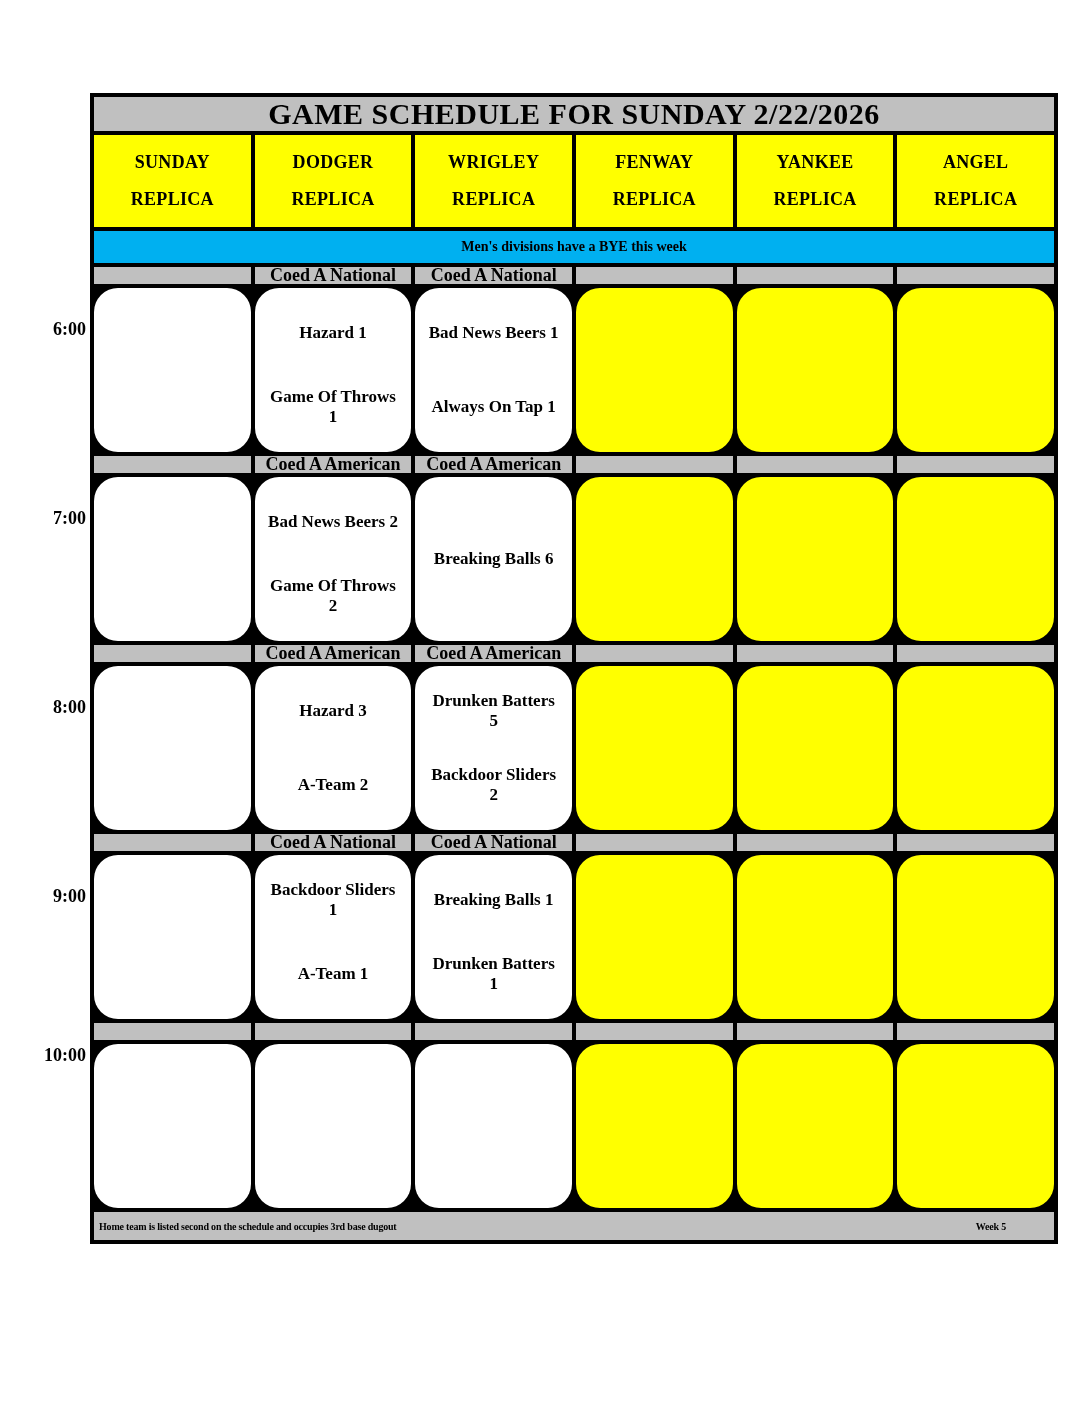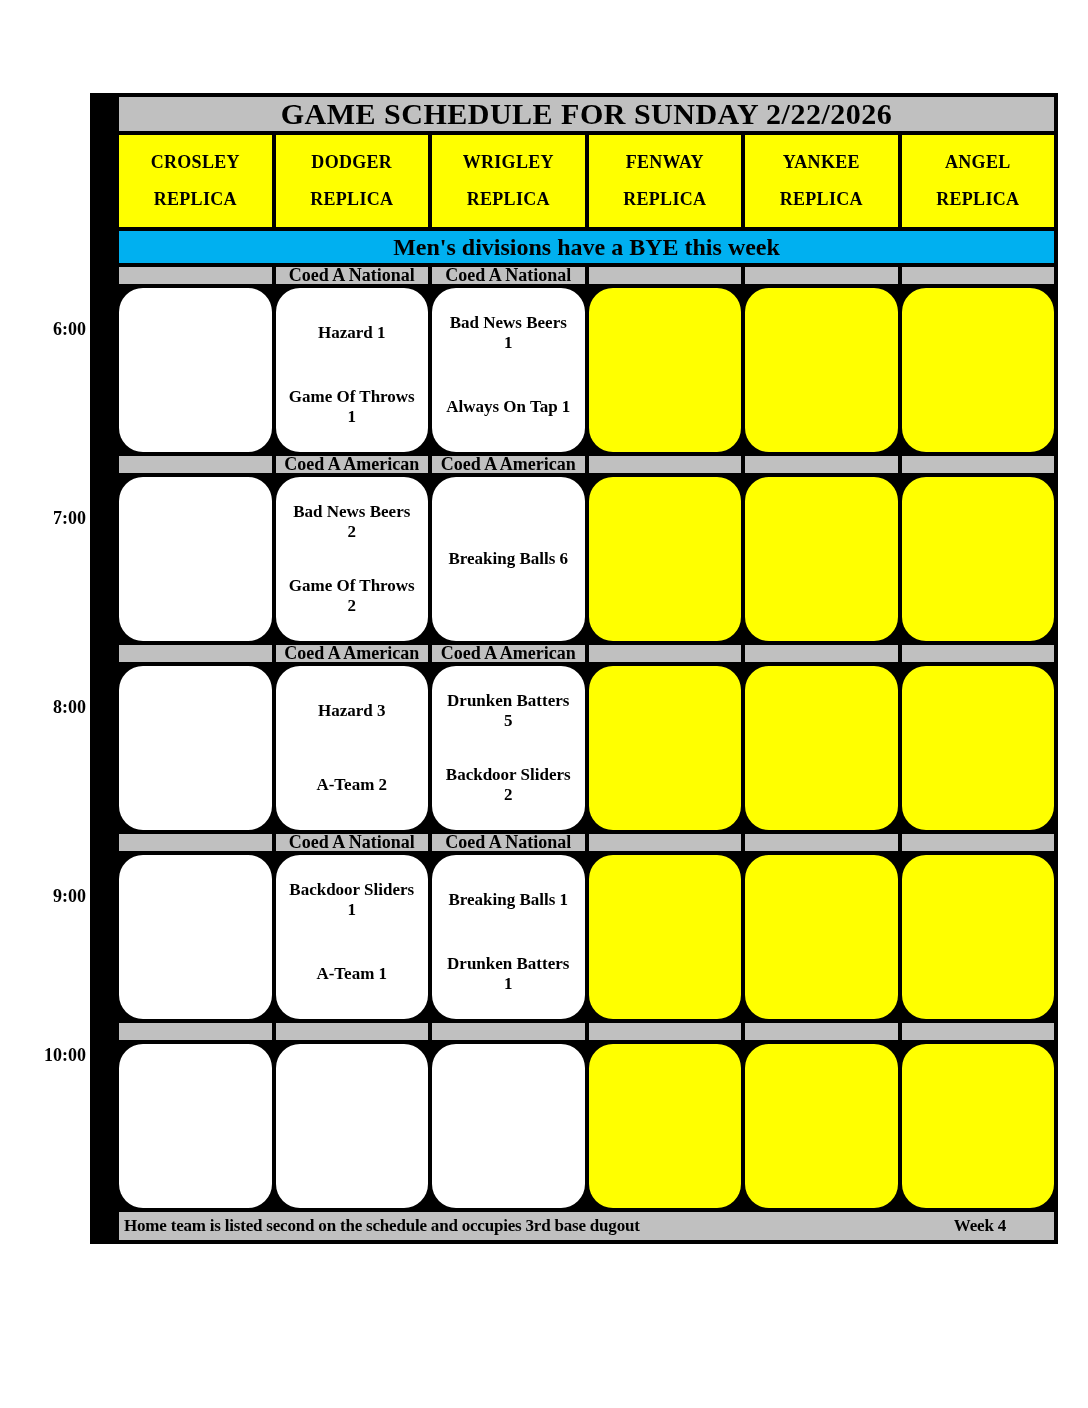--- a/index.html
+++ b/index.html
@@ -27,21 +27,20 @@
   .tbl {
     position: absolute;
     left: 90px; top: 93px;
     width: 968px;
     border: 4px solid #000000;
     background: #000000;           
     display: grid;
     grid-template-columns: repeat(6, 1fr);
     grid-template-rows: 34px 92px 32px 17px 164px 17px 164px 17px 164px 17px 164px 17px 164px 28px;
     gap: 4px;
-    padding-left: 25px;
   }
 
   .title-bar {
     grid-column: 1 / -1;
     background: #C0C0C0;
     text-align: center;
     font-size: 30px;
     line-height: 33px;
     letter-spacing: 0.5px;
   }
@@ -51,21 +50,21 @@
     flex-direction: column;
     justify-content: space-evenly;
     align-items: center;
     font-size: 18px;
     letter-spacing: 0.3px;
   }
   .banner {
     grid-column: 1 / -1;
     background: #00B0F0;
     text-align: center;
-    font-size: 24px;
+    font-size: 14px;
     line-height: 32px;
   }
   .strip {
     background: #C0C0C0;
     text-align: center;
     font-size: 18px;
     line-height: 17px;
   }
   .game {
     background: #FFFFFF;
@@ -84,41 +83,41 @@
     font-size: 17px;
     line-height: 1.2;
   }
   .footer {
     grid-column: 1 / -1;
     background: #C0C0C0;
     display: flex;
     align-items: center;
     justify-content: space-between;
     padding: 0 48px 0 5px;
-    font-size: 17px;
+    font-size: 10px;
     letter-spacing: -0.2px;
   }
 </style>
 </head>
 <body>
 
 <div class="page">
 
   <div class="time-label" style="top:317px">6:00</div>
   <div class="time-label" style="top:506px">7:00</div>
   <div class="time-label" style="top:695px">8:00</div>
   <div class="time-label" style="top:884px">9:00</div>
   <div class="time-label" style="top:1043px">10:00</div>
 
   <div class="tbl">
 
     <div class="title-bar">GAME SCHEDULE FOR SUNDAY 2/22/2026</div>
 
     <div class="hdr">
-      <div>CROSLEY</div>
+      <div>SUNDAY</div>
       <div>REPLICA</div>
     </div>
     <div class="hdr">
       <div>DODGER</div>
       <div>REPLICA</div>
     </div>
     <div class="hdr">
       <div>WRIGLEY</div>
       <div>REPLICA</div>
     </div>
@@ -246,17 +245,17 @@
     <div class="game">
       <div class="team"></div>
       <div class="team"></div>
     </div>
     <div class="game bye"></div>
     <div class="game bye"></div>
     <div class="game bye"></div>
 
     <div class="footer">
       <span>Home team is listed second on the schedule and occupies 3rd base dugout</span>
-      <span>Week 4</span>
+      <span>Week 5</span>
     </div>
 
   </div>
 </div>
 
 </body></html>

